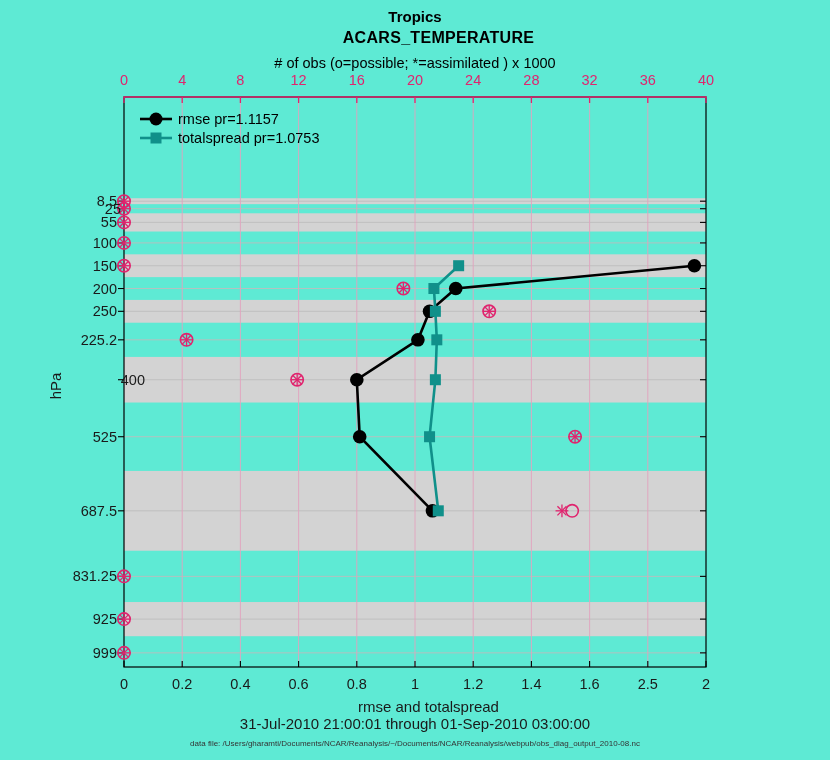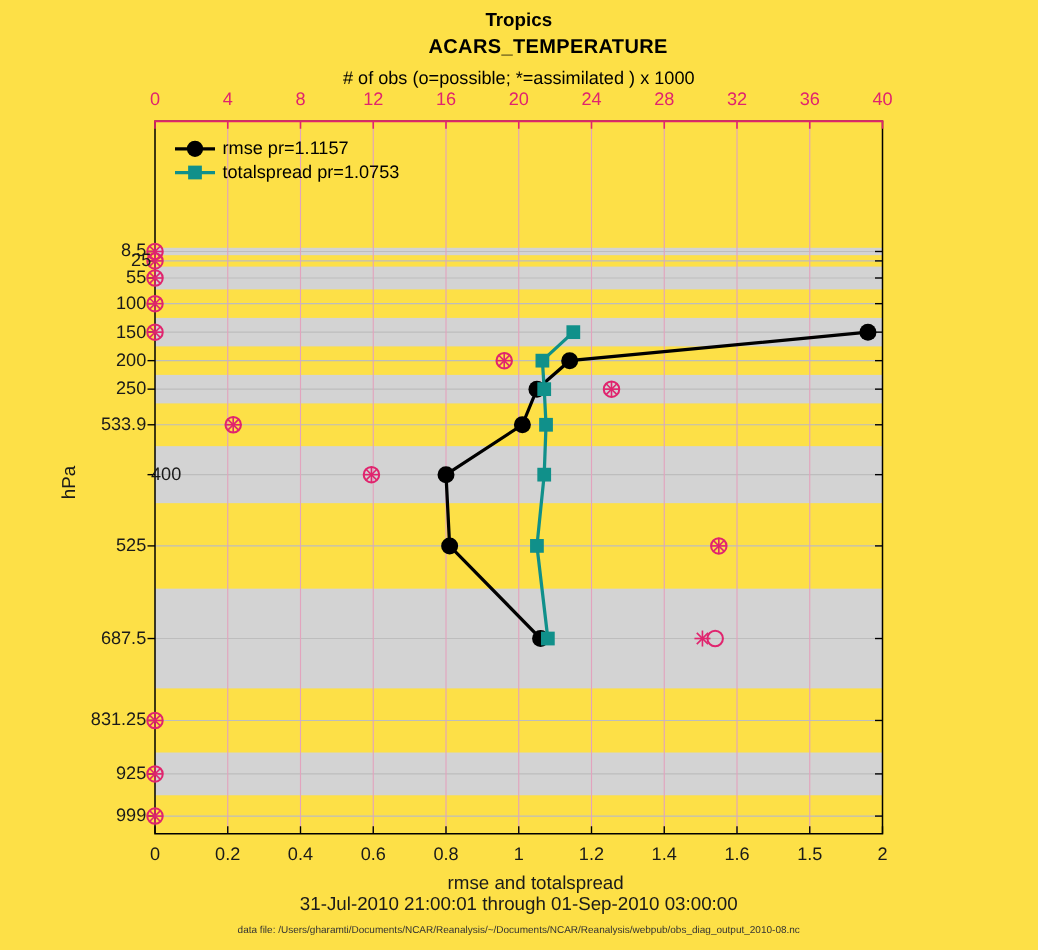--- a/index.html
+++ b/index.html
@@ -1,16 +1,16 @@
 <!DOCTYPE html>
 <html><head>
 <meta charset="utf-8">
 <style>
   html,body{margin:0;padding:0;background:#ffffff;}
-  #figure{position:relative;width:830px;height:760px;background:#fde047;overflow:hidden;
+  #figure{position:relative;width:830px;height:760px;background:#5eead4;overflow:hidden;
           font-family:"Liberation Sans", sans-serif;}
   .abs{position:absolute;}
   .ctr{left:0;right:0;text-align:center;}
   #title{top:8px;font-size:15px;font-weight:bold;color:#000;}
   #subtitle{top:29px;font-size:16px;font-weight:bold;color:#000;letter-spacing:.3px;margin-left:47px;}
   #topxlabel{top:55px;font-size:14.5px;}
   #xlabel{top:698px;font-size:15px;color:#1a1a1a;padding-left:27px;}
   #dateline{top:715px;font-size:15px;color:#1a1a1a;}
   #datafile{top:739px;font-size:8px;color:#333;}
   #ylabel{left:34px;top:378px;width:42px;height:16px;font-size:15px;color:#1a1a1a;
@@ -218,30 +218,30 @@
       <div class="ticklabel toptick" style="left: 682px; top: 72px; width: 48px; color: rgb(224, 36, 110); font-weight: 500;">40</div>
       <div class="ticklabel xtick" style="left: 100px; top: 676px; width: 48px;">0</div>
       <div class="ticklabel xtick" style="left: 158.2px; top: 676px; width: 48px;">0.2</div>
       <div class="ticklabel xtick" style="left: 216.4px; top: 676px; width: 48px;">0.4</div>
       <div class="ticklabel xtick" style="left: 274.6px; top: 676px; width: 48px;">0.6</div>
       <div class="ticklabel xtick" style="left: 332.8px; top: 676px; width: 48px;">0.8</div>
       <div class="ticklabel xtick" style="left: 391px; top: 676px; width: 48px;">1</div>
       <div class="ticklabel xtick" style="left: 449.2px; top: 676px; width: 48px;">1.2</div>
       <div class="ticklabel xtick" style="left: 507.4px; top: 676px; width: 48px;">1.4</div>
       <div class="ticklabel xtick" style="left: 565.6px; top: 676px; width: 48px;">1.6</div>
-      <div class="ticklabel xtick" style="left: 623.8px; top: 676px; width: 48px;">1.5</div>
+      <div class="ticklabel xtick" style="left: 623.8px; top: 676px; width: 48px;">2.5</div>
       <div class="ticklabel xtick" style="left: 682px; top: 676px; width: 48px;">2</div>
       <div class="ticklabel ytick" style="left: 0px; top: 193.196px; width: 117px;">8.5</div>
       <div class="ticklabel ytick" style="left: 0px; top: 200.72px; width: 121px;">25</div>
       <div class="ticklabel ytick" style="left: 0px; top: 214.4px; width: 117px;">55</div>
       <div class="ticklabel ytick" style="left: 0px; top: 234.92px; width: 117px;">100</div>
       <div class="ticklabel ytick" style="left: 0px; top: 257.72px; width: 117px;">150</div>
       <div class="ticklabel ytick" style="left: 0px; top: 280.52px; width: 117px;">200</div>
       <div class="ticklabel ytick" style="left: 0px; top: 303.32px; width: 117px;">250</div>
-      <div class="ticklabel ytick" style="left: 0px; top: 331.82px; width: 117px;">533.9</div>
+      <div class="ticklabel ytick" style="left: 0px; top: 331.82px; width: 117px;">225.2</div>
       <div class="ticklabel ytick" style="left: 0px; top: 371.72px; width: 117px; margin-left: 28px;">400</div>
       <div class="ticklabel ytick" style="left: 0px; top: 428.72px; width: 117px;">525</div>
       <div class="ticklabel ytick" style="left: 0px; top: 502.82px; width: 117px;">687.5</div>
       <div class="ticklabel ytick" style="left: 0px; top: 568.37px; width: 117px;">831.25</div>
       <div class="ticklabel ytick" style="left: 0px; top: 611.12px; width: 117px;">925</div>
       <div class="ticklabel ytick" style="left: 0px; top: 644.864px; width: 117px;">999</div>
     </div>
 
   <div id="legend" class="abs">
       <div class="legend-row">

